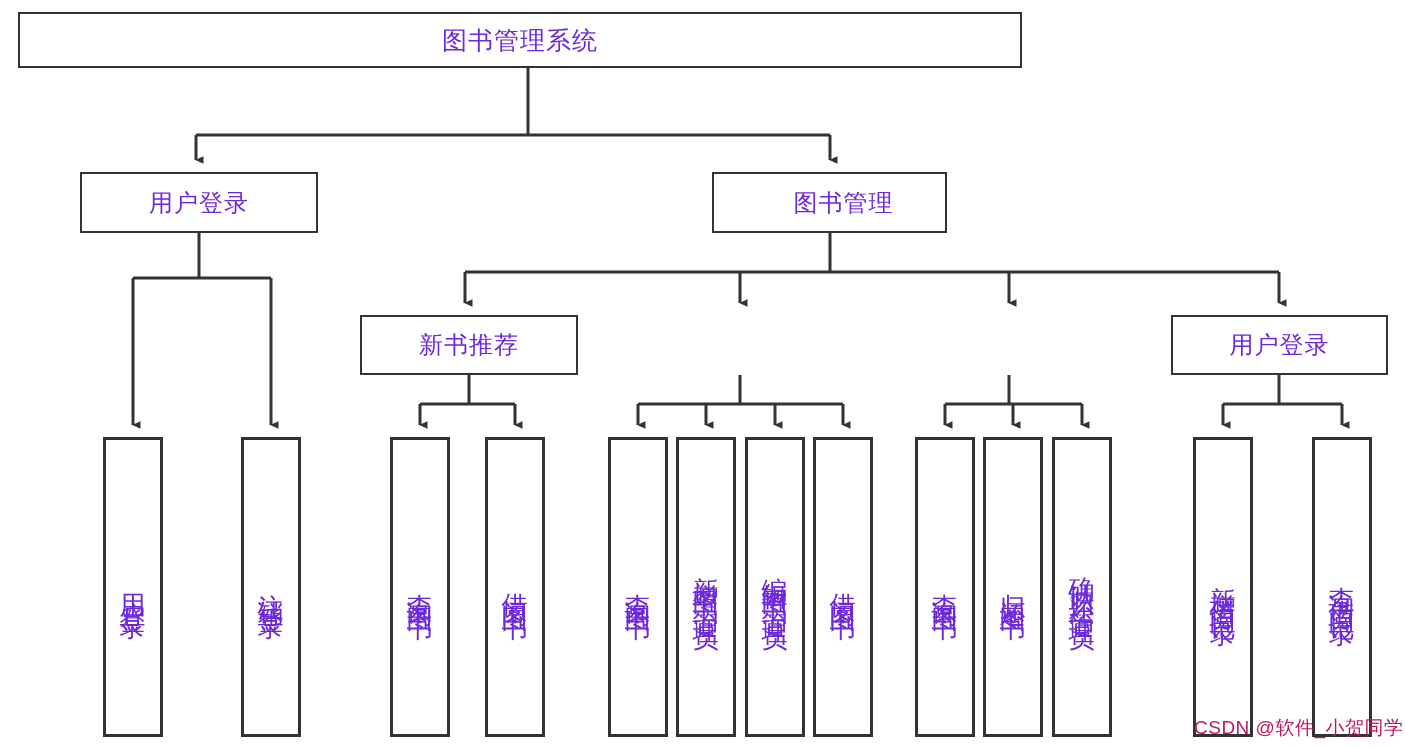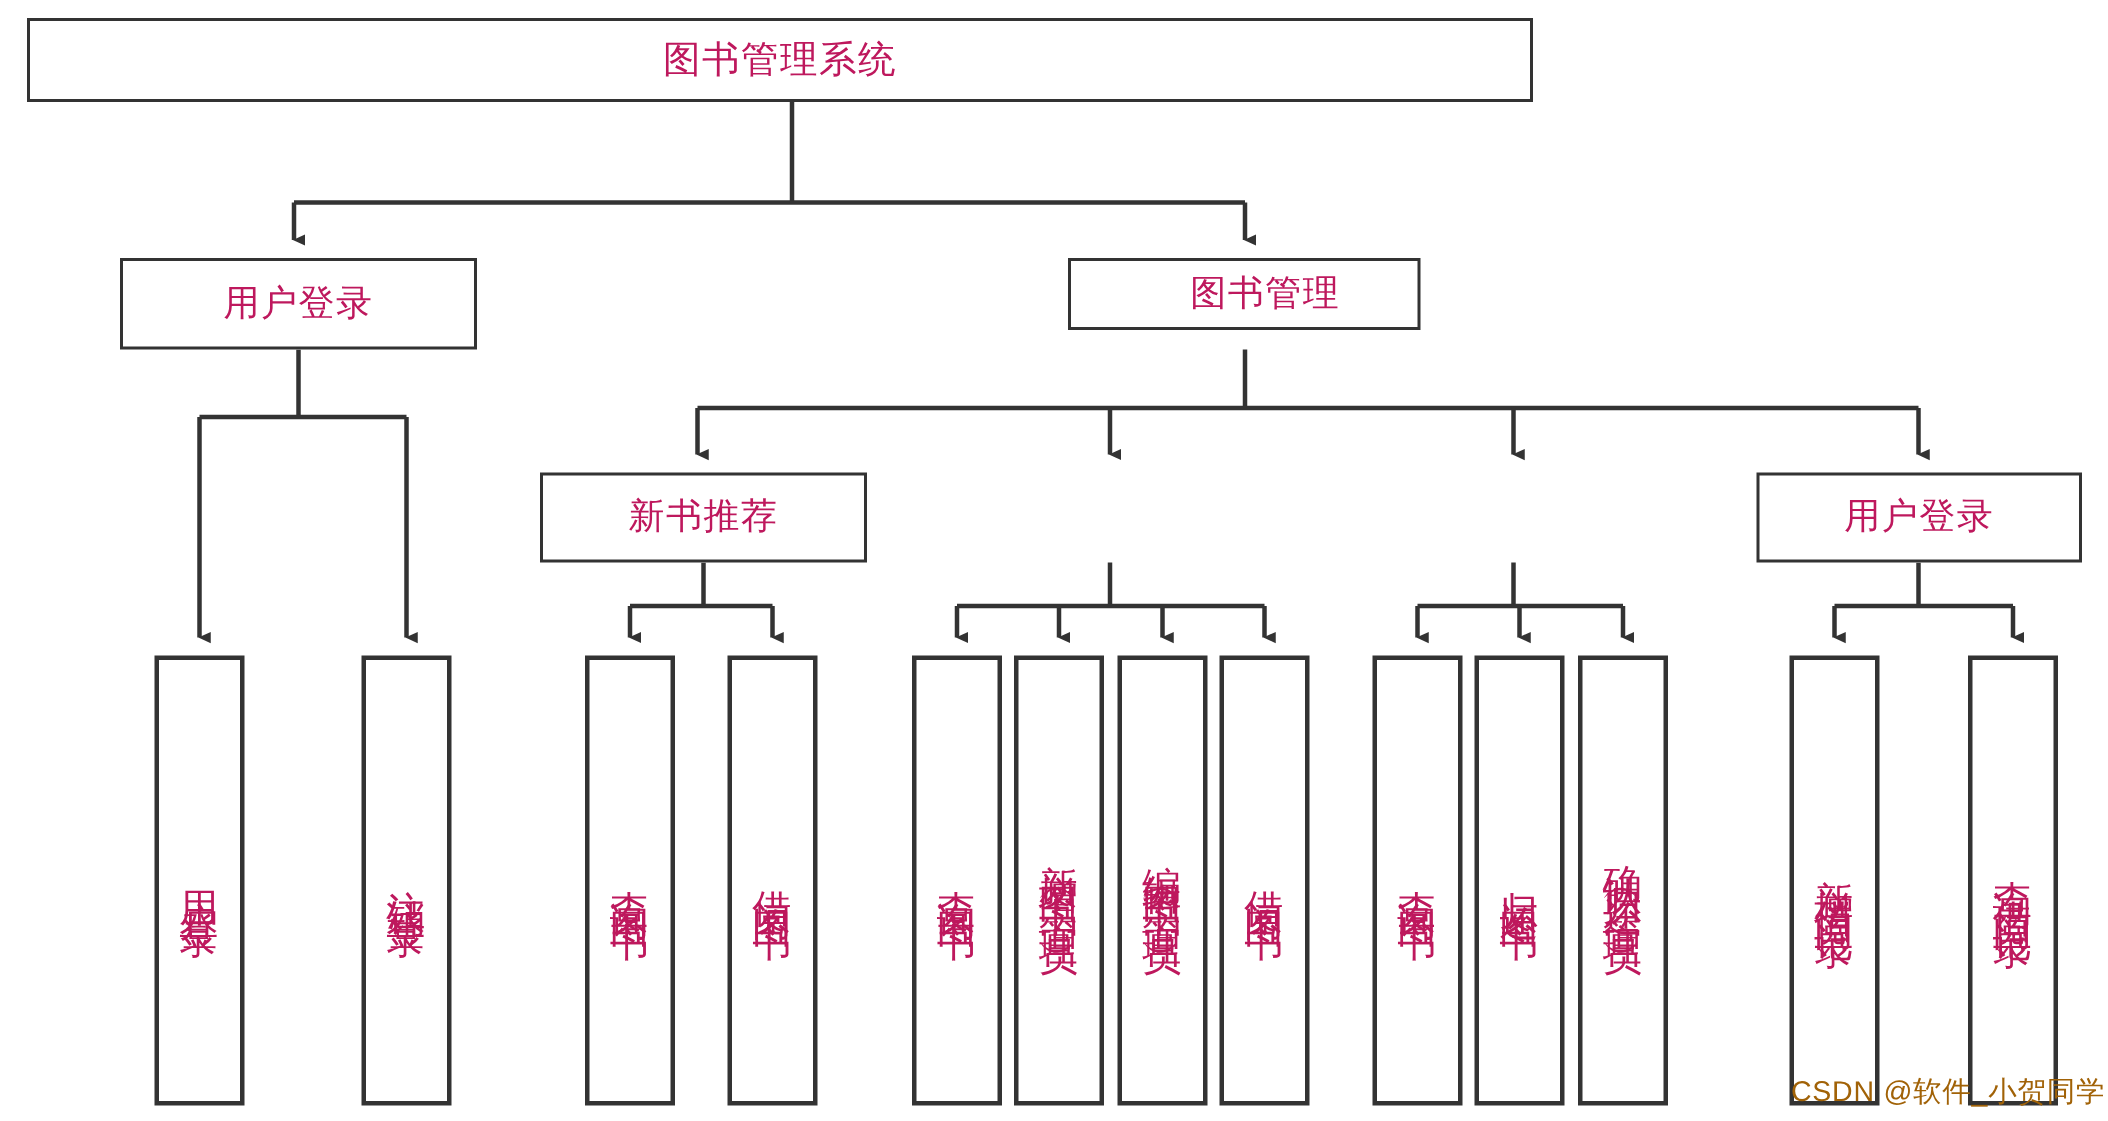--- a/index.html
+++ b/index.html
@@ -27,21 +27,21 @@
     pointer-events: none;
   }
   .node {
     position: absolute;
     box-sizing: border-box;
     border: 2.5px solid #333333;
     background: #ffffff;
     display: flex;
     align-items: center;
     justify-content: center;
-    color: #be185d;
+    color: #6d28d9;
   }
   .node .label {
     display: block;
     text-align: center;
     letter-spacing: 1px;
     line-height: 1.15;
     white-space: nowrap;
   }
   .node-root .label { font-size: 25px; }
   .node-l2 .label   { font-size: 24px; }
@@ -56,21 +56,21 @@
     text-orientation: upright;
     font-size: 26px;
     letter-spacing: 7px;
     line-height: 1;
     white-space: nowrap;
     text-indent: 0;
   }
   .watermark {
     position: absolute;
     font-size: 19px;
-    color: #a16207;
+    color: #be185d;
     letter-spacing: 0.5px;
     white-space: nowrap;
     user-select: none;
   }
 </style>
 </head>
 <body>
 
 <div id="canvas">
 
@@ -124,21 +124,21 @@
     </g>
   </svg>
 
   <div class="node node-root" style="left:18px; top:12px; width:1004px; height:56px;">
     <span class="label">图书管理系统</span>
   </div>
 
   <div class="node node-l2" style="left:80px; top:172px; width:238px; height:61px;">
     <span class="label">用户登录</span>
   </div>
-  <div class="node node-l2" style="left:712px; top:172px; width:235px; height:48px;padding-left:28px;">
+  <div class="node node-l2" style="left:712px; top:172px; width:235px; height:61px;padding-left:28px;">
     <span class="label">图书管理</span>
   </div>
 
   <div class="node node-l3" style="left:360px; top:315px; width:218px; height:60px;">
     <span class="label">新书推荐</span>
   </div>
   <div class="node node-l3" style="left:1171px; top:315px; width:217px; height:60px;">
     <span class="label">用户登录</span>
   </div>
 

